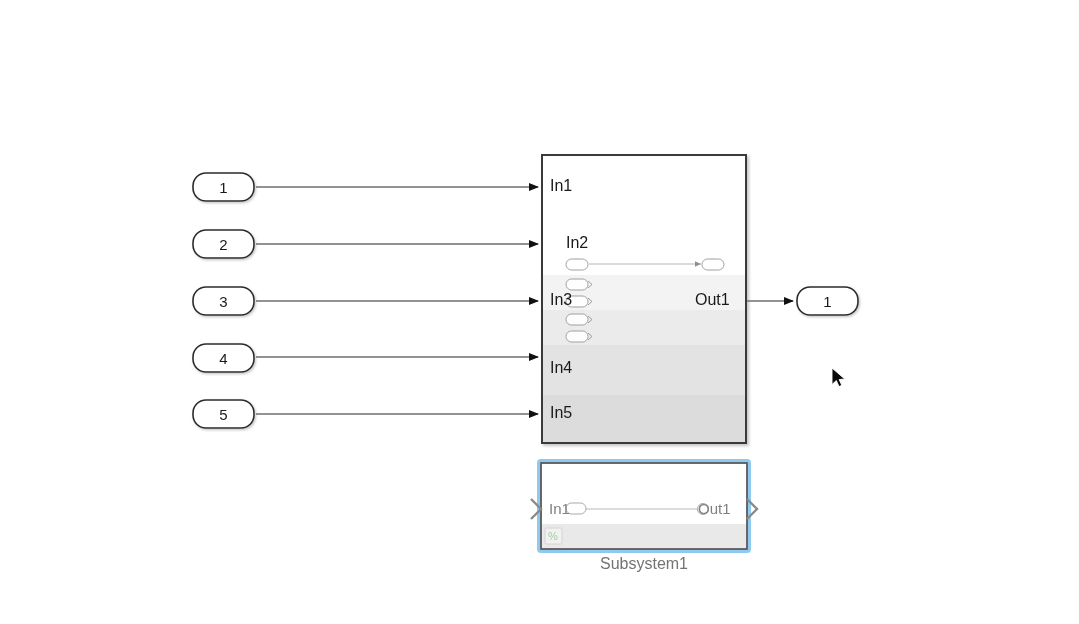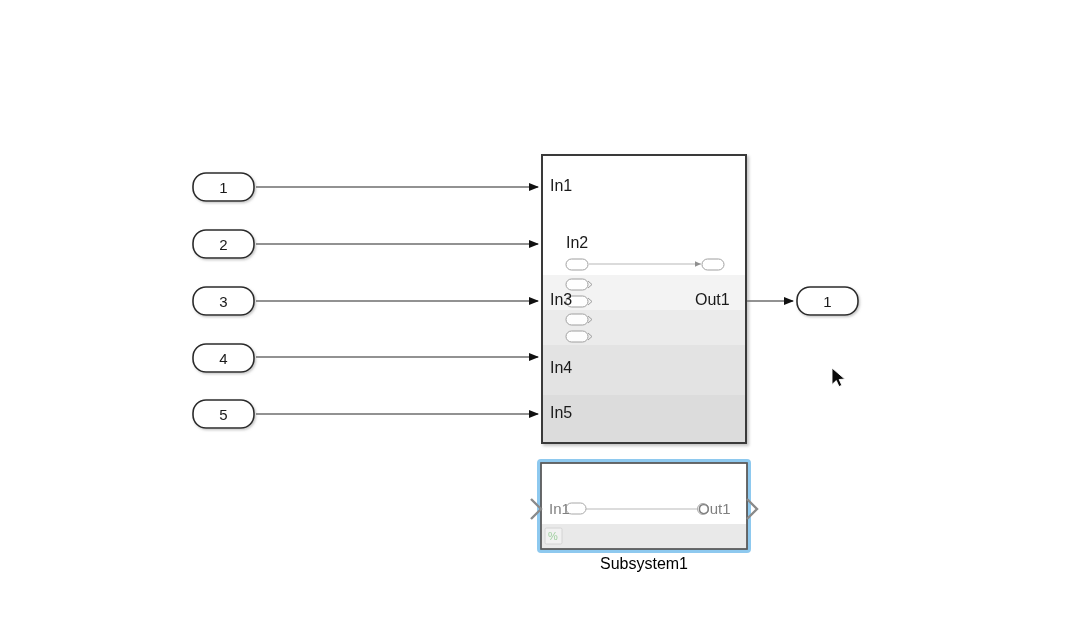--- a/index.html
+++ b/index.html
@@ -37,21 +37,21 @@
     text-align: center;
   }
   
   .port-name {
     font-size: 16px;
     color: #1a1a1a;
   }
   
   .sub-caption {
     font-size: 16px;
-    color: #000000;
+    color: #737373;
     text-align: center;
   }
   
   .sub-inner-lbl {
     font-size: 15px;
     color: #808080;
   }
   .badge-pct {
     position: absolute;
     font-size: 11px;

